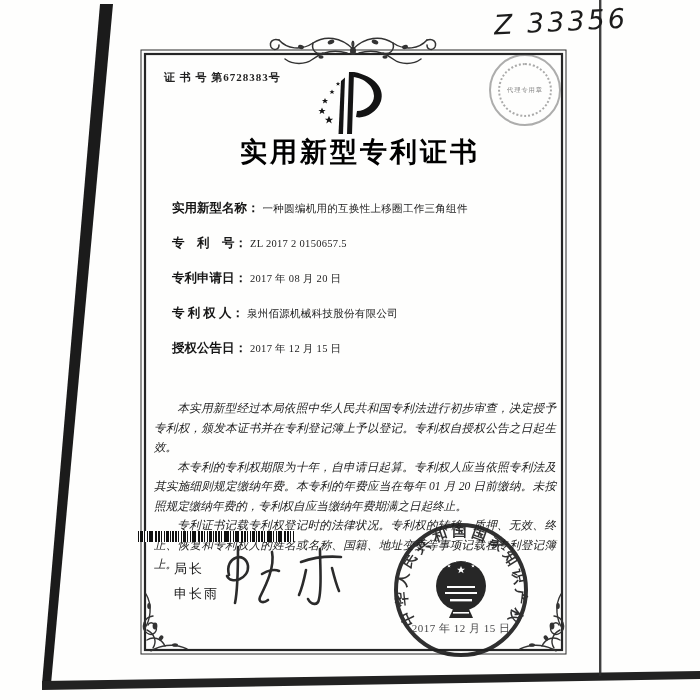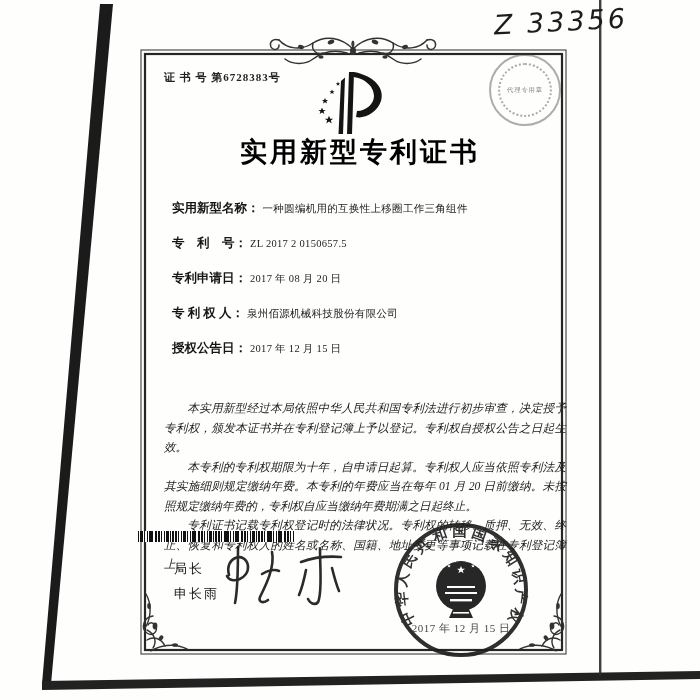--- a/index.html
+++ b/index.html
@@ -45,21 +45,21 @@
   .field-row{display:flex;align-items:baseline;margin-bottom:22px;height:13px;}
   .field-row.gap{}
   .field-label{
     font-size:12.5px;font-weight:bold;white-space:nowrap;color:#151515;
   }
   .field-value{
     font-size:10.5px;margin-left:3px;white-space:nowrap;color:#1d1d1d;
     letter-spacing:.3px;
   }
   .body-text{
-    left:164px;top:399px;width:402px;font-size:11.6px;line-height:19.5px;
+    left:154px;top:399px;width:402px;font-size:11.6px;line-height:19.5px;
     font-style:italic;color:#1c1c1c;text-align:justify;
   }
   .body-text p{margin:0;text-indent:2em;}
   .barcode{
     left:138px;top:531px;width:156px;height:11px;
     background-image:repeating-linear-gradient(90deg,
       #111 0px,#111 1.5px,#fff 1.5px,#fff 2.4px,
       #111 2.4px,#111 5px,#fff 5px,#fff 5.9px,
       #111 5.9px,#111 6.8px,#fff 6.8px,#fff 8.6px);
   }

